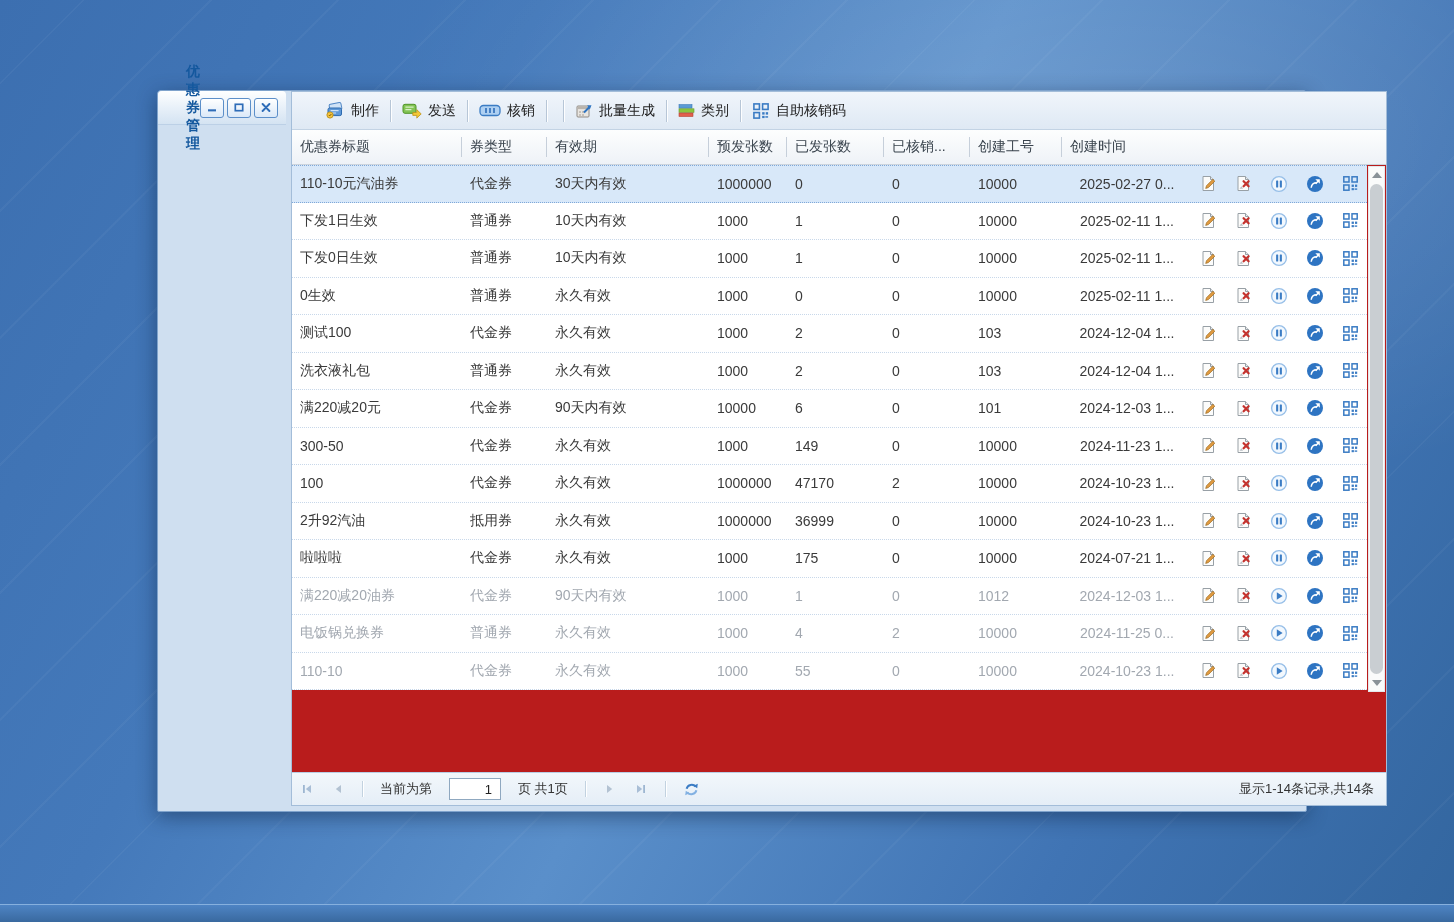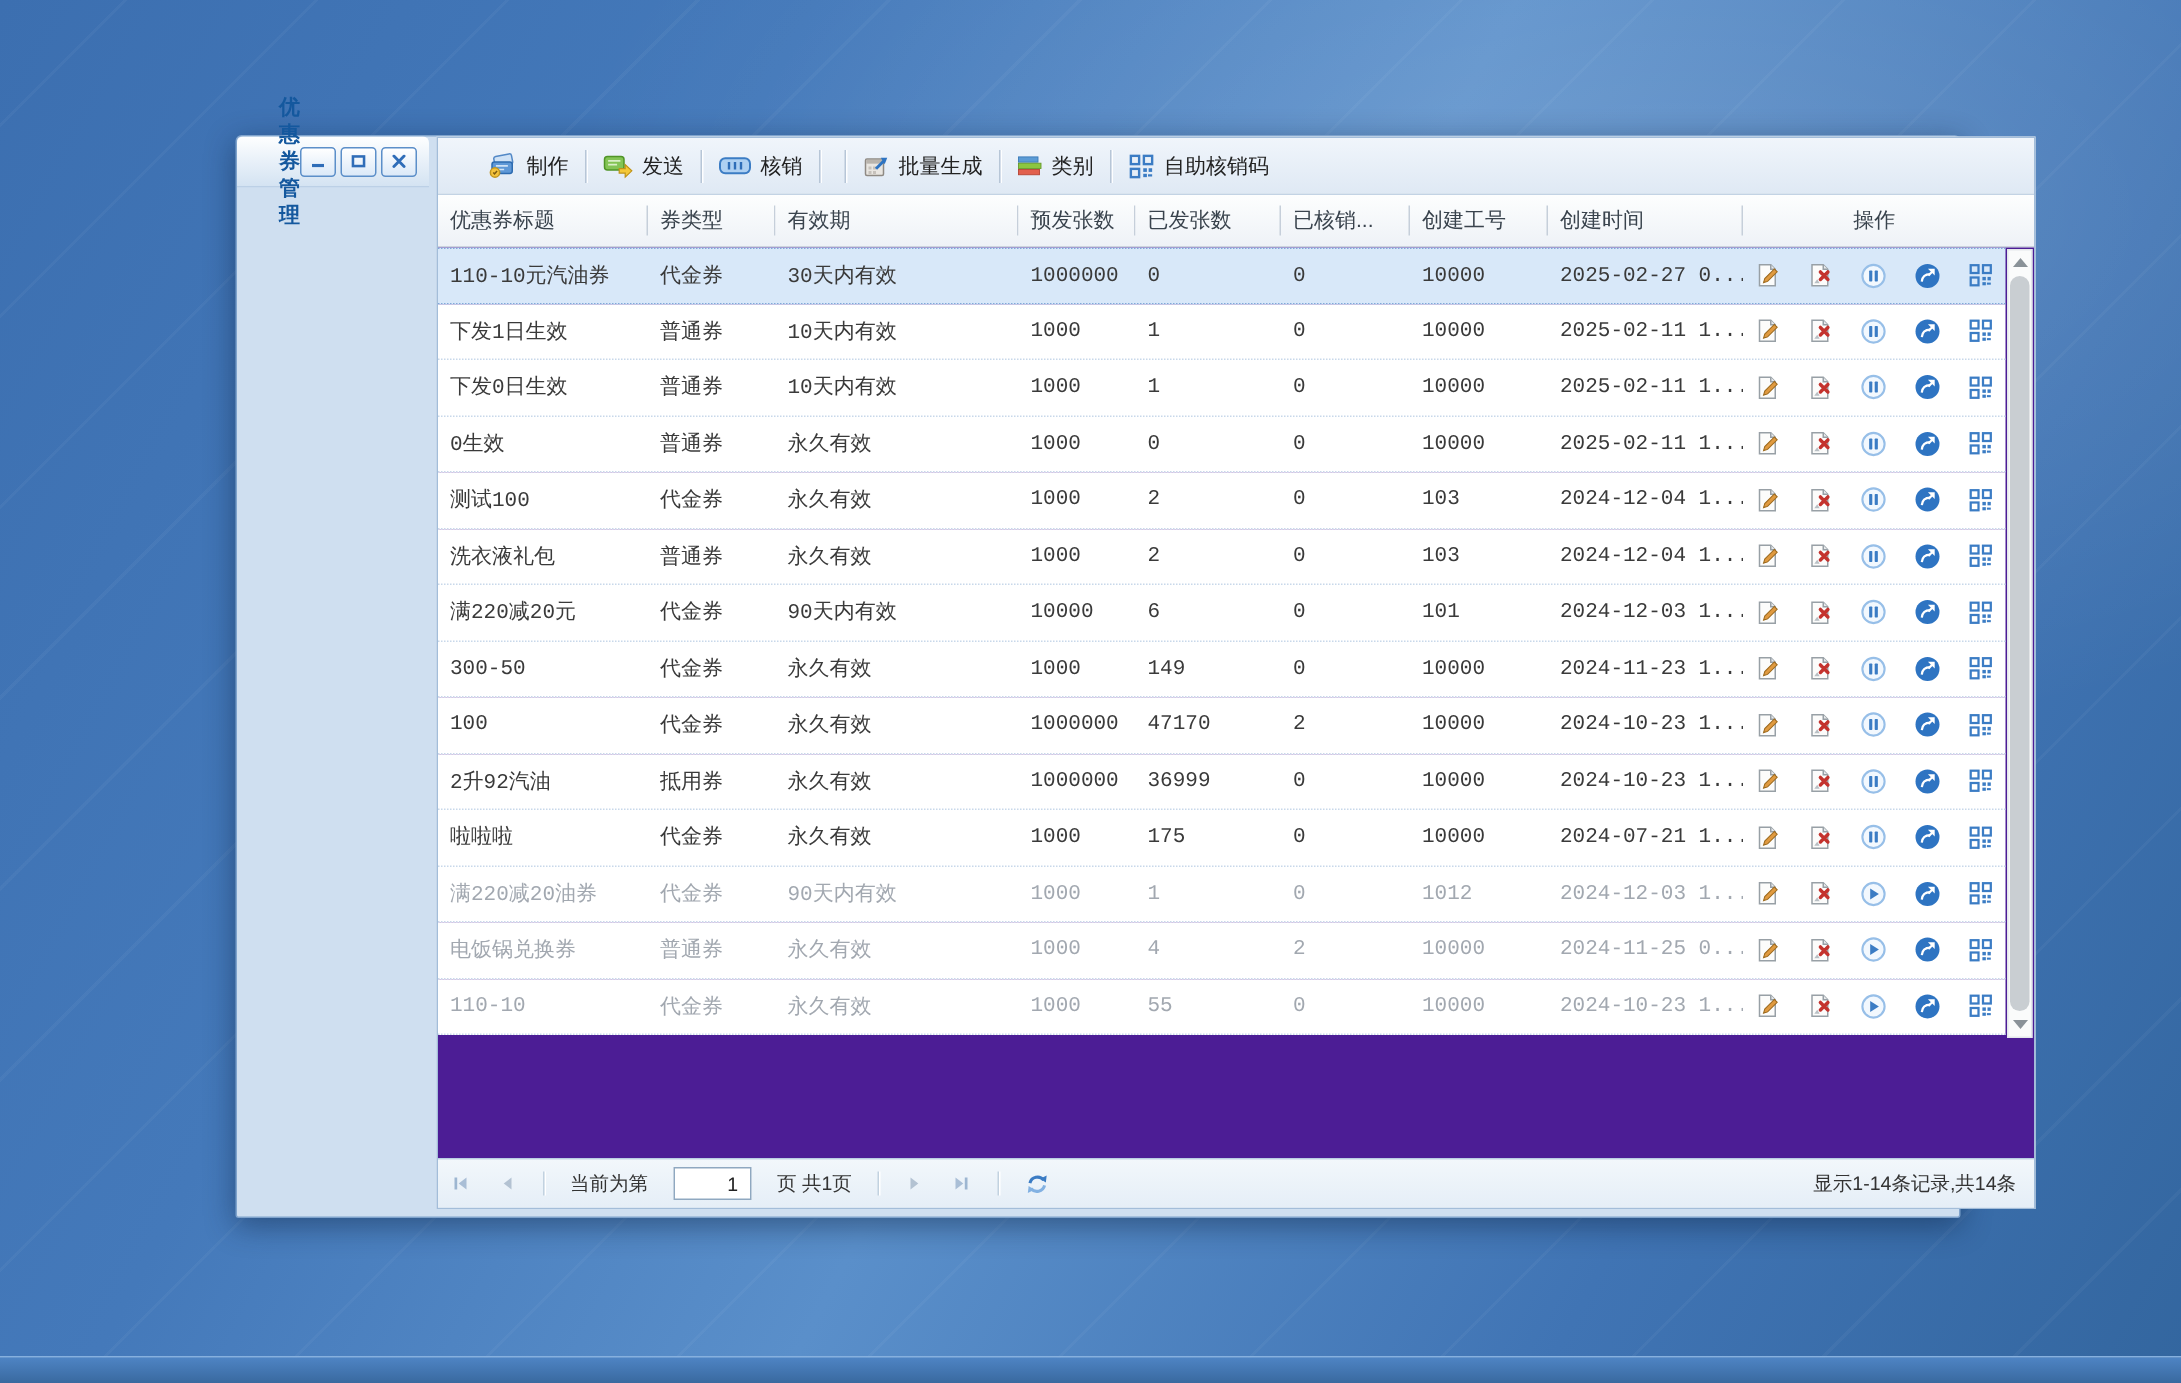--- a/index.html
+++ b/index.html
@@ -81,34 +81,34 @@
     background:linear-gradient(#fdfefe,#eef2f7);border-bottom:1px solid #ccd4dd;
   }
   .th{
     display:flex;align-items:center;padding:0 8px;box-sizing:border-box;
     font-size:14px;color:#39434d;position:relative;white-space:nowrap;overflow:hidden;
   }
   .th:not(:last-child)::after{
     content:"";position:absolute;right:0;top:7px;bottom:7px;width:1px;background:#c6cfda;
   }
   .th.center{justify-content:center;}
-  .tbody{flex:1;min-height:0;position:relative;overflow:hidden;background:#4c1d95;font-family:Liberation Mono, monospace;}
+  .tbody{flex:1;min-height:0;position:relative;overflow:hidden;background:#b91c1c;}
   .row{
     height:37.5px;display:flex;align-items:center;box-sizing:border-box;
     border-bottom:1px dotted #c8d8ea;margin-right:19px;cursor:pointer;background:#fff;
   }
   .row.selected{
     background:#d8e8f9;border-top:1px dotted #7fa8d8;border-bottom:1px dotted #7fa8d8;
   }
   .cell{
     padding:0 8px;box-sizing:border-box;font-size:14px;color:#3a3a3a;
     white-space:nowrap;overflow:hidden;
   }
   .row.disabled .cell{color:#a2a8b0;}
-  .c1{width:140px;}.c2{width:85px;}.c3{width:162px;}.c4{width:78px;}
+  .c1{width:170px;}.c2{width:85px;}.c3{width:162px;}.c4{width:78px;}
   .c5{width:97px;}.c6{width:86px;}.c7{width:92px;}.c8{width:130px;text-align:center;}
   .c9{flex:1;display:flex;align-items:center;justify-content:center;gap:18px;}
   .aicon{display:flex;align-items:center;cursor:pointer;}
   .row .icon-play{display:none;}
   .row.disabled .icon-play{display:flex;}
   
   .scrollbar{
     position:absolute;top:1px;right:1px;width:17px;height:526px;
     background:#fafbfb;border:1px solid #e4e8eb;box-sizing:border-box;
     display:flex;flex-direction:column;
@@ -253,21 +253,20 @@
       <div class="table-area">
         <div class="thead">
           <div class="th c1">优惠券标题</div>
           <div class="th c2">券类型</div>
           <div class="th c3">有效期</div>
           <div class="th c4">预发张数</div>
           <div class="th c5">已发张数</div>
           <div class="th c6">已核销...</div>
           <div class="th c7">创建工号</div>
           <div class="th c8">创建时间</div>
-          <div class="th c9 center">操作</div>
         </div>
 
         <div class="tbody">
           <div class="scrollbar">
             <div class="sb-arrow up"></div>
             <div class="sb-thumb"></div>
             <div class="sb-arrow down"></div>
           </div>
         <div class="row selected">
     <div class="cell cell-text c1">110-10元汽油券</div>

